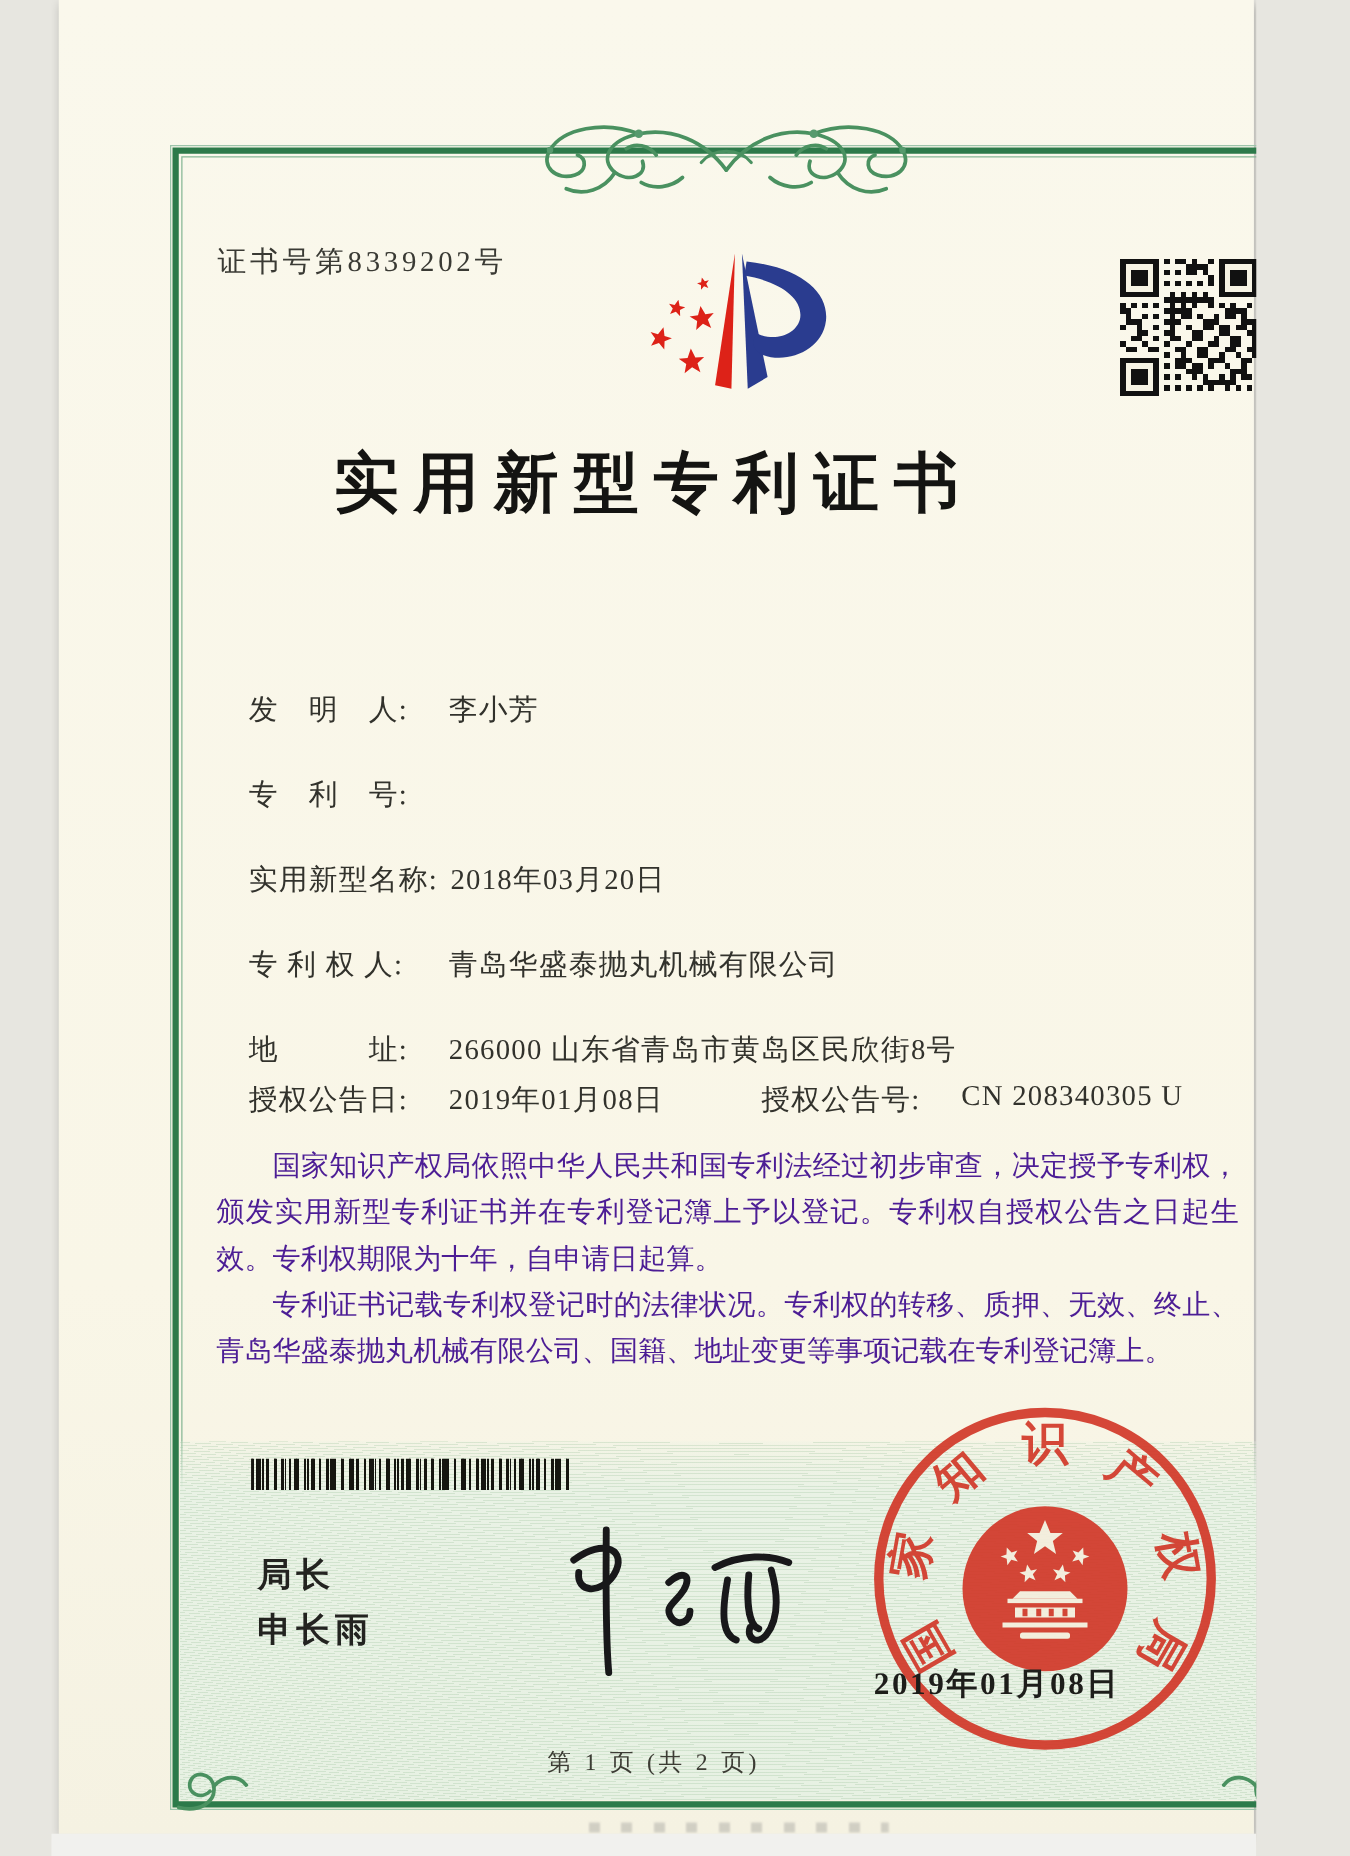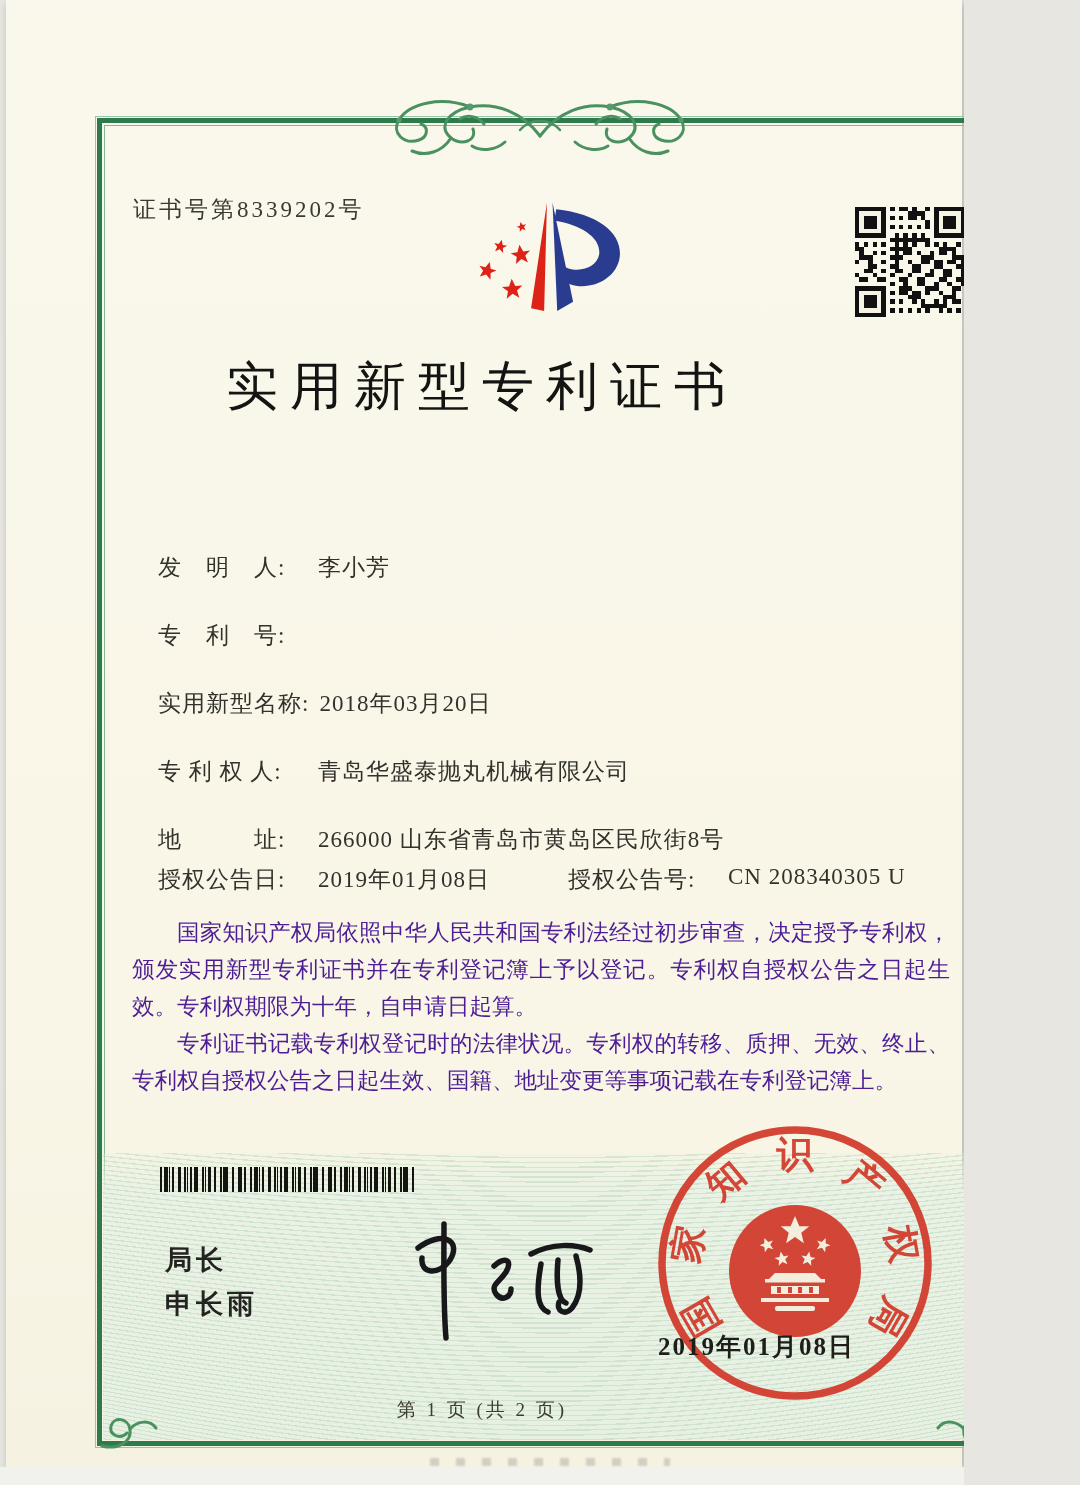--- a/index.html
+++ b/index.html
@@ -1,38 +1,38 @@
 <!DOCTYPE html>
 <html><head>
 <meta charset="utf-8">
 <style>
   html,body{margin:0;padding:0;background:#e7e6e0;}
   #stage{position:relative;width:964px;height:1485px;overflow:hidden;
-         font-family:"Liberation Serif","DejaVu Serif",serif;color:#2a2a26;}
+         font-family:"Liberation Serif","DejaVu Serif",serif;color:#2a2a26;margin-left:41px;}
   
   #paper{position:absolute;left:6px;top:0;right:2px;bottom:18px;
          background:linear-gradient(180deg,#faf8ec 0%,#f9f6e7 70%,#f5f2e2 100%);
          box-shadow:2px 3px 8px rgba(0,0,0,.25);}
   #photo-bottom-strip{position:absolute;left:0;right:0;bottom:0;height:18px;background:#f1f1ee;}
   
   #frame{position:absolute;left:97px;top:118px;width:900px;height:1318px;
          border:5px solid #2d7a4a;outline:1px solid #9cc4aa;outline-offset:1px;}
   #frame-inner{position:absolute;inset:2px;border:1px solid #86b795;}
   
   #band{position:absolute;left:1px;right:1px;bottom:1px;top:1030px;
         background:
           repeating-radial-gradient(ellipse 160% 90% at 50% 170%,
             rgba(150,190,150,.28) 0 2px, rgba(255,255,255,0) 2px 7px),
           linear-gradient(180deg,rgba(231,242,228,.25) 0,#e9f2e5 40px,#e7f1e3 100%);}
   .abs{position:absolute;}
   .t{white-space:nowrap;}
   
   #cert-no{left:133px;top:194px;font-size:23px;letter-spacing:3px;color:#3a3a34;}
   
-  #title{left:0;right:0;top:352px;text-align:center;font-size:52px;font-weight:normal;
+  #title{left:0;right:0;top:352px;text-align:center;font-size:52px;font-weight:bold;
          letter-spacing:12px;color:#141412;font-family:"Liberation Serif","DejaVu Serif",serif;}
   
   .row{left:158px;font-size:23px;display:flex;color:#32322c;}
   .row .lab{min-width:150px;margin-right:10px;letter-spacing:1px;}
   .row .val{letter-spacing:1px;}
   
   #paras{left:132px;top:914px;width:818px;font-size:22.5px;line-height:37px;
          text-align:justify;color:#4c1d95;}
   #paras p{margin:0;text-indent:2em;}
   
@@ -338,21 +338,21 @@
 
   <div class="abs row" style="top:864px">
     <span class="lab">授权公告日:</span>
     <span class="val" style="min-width:232px">2019年01月08日</span>
     <span class="lab" style="margin-left:18px">授权公告号:</span>
     <span class="val">CN 208340305 U</span>
   </div>
 
   <div class="abs" id="paras">
     <p>国家知识产权局依照中华人民共和国专利法经过初步审查，决定授予专利权，颁发实用新型专利证书并在专利登记簿上予以登记。专利权自授权公告之日起生效。专利权期限为十年，自申请日起算。</p>
-    <p>专利证书记载专利权登记时的法律状况。专利权的转移、质押、无效、终止、专利权自授权公告之日起生效、国籍、地址变更等事项记载在专利登记簿上。</p>
+    <p>专利证书记载专利权登记时的法律状况。专利权的转移、质押、无效、终止、青岛华盛泰抛丸机械有限公司、国籍、地址变更等事项记载在专利登记簿上。</p>
   </div>
 
   <div class="abs" id="barcode"></div>
 
   <div class="abs t signer" style="top:1242px">局长</div>
   <div class="abs t signer" style="top:1286px">申长雨</div>
 
   <svg class="abs" style="left:398px;top:1212px;" width="210" height="132" viewBox="0 0 210 132">
     <g fill="none" stroke="#18181a" stroke-width="5.5" stroke-linecap="round" stroke-linejoin="round">
       <path d="M46,12 C46,40 45,92 48,126"></path>

